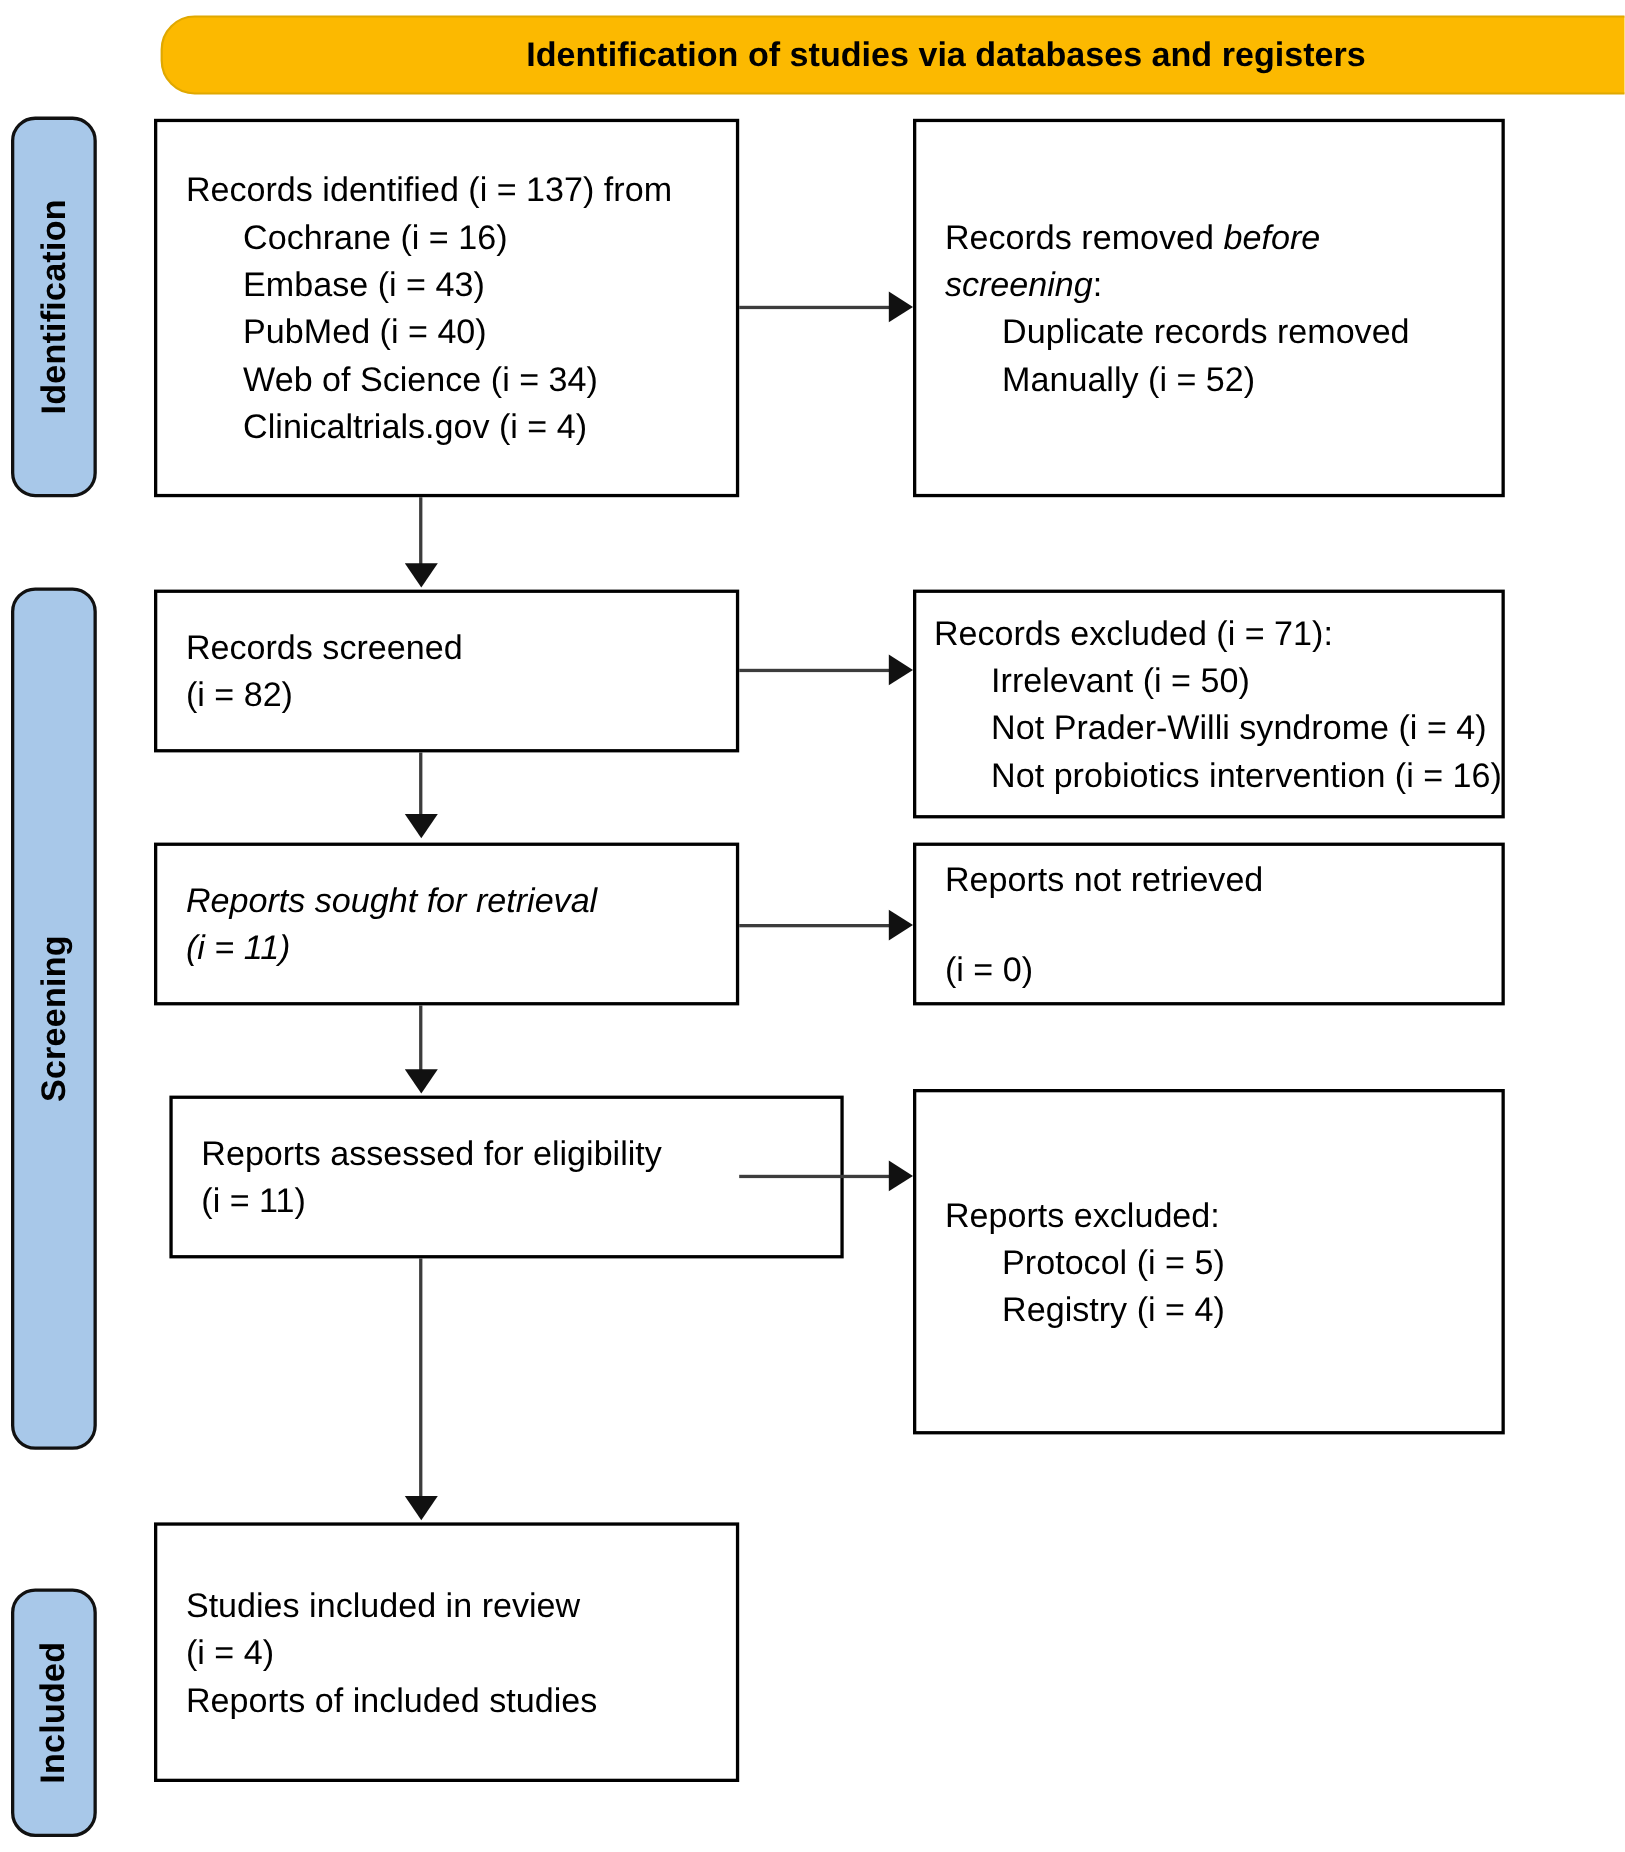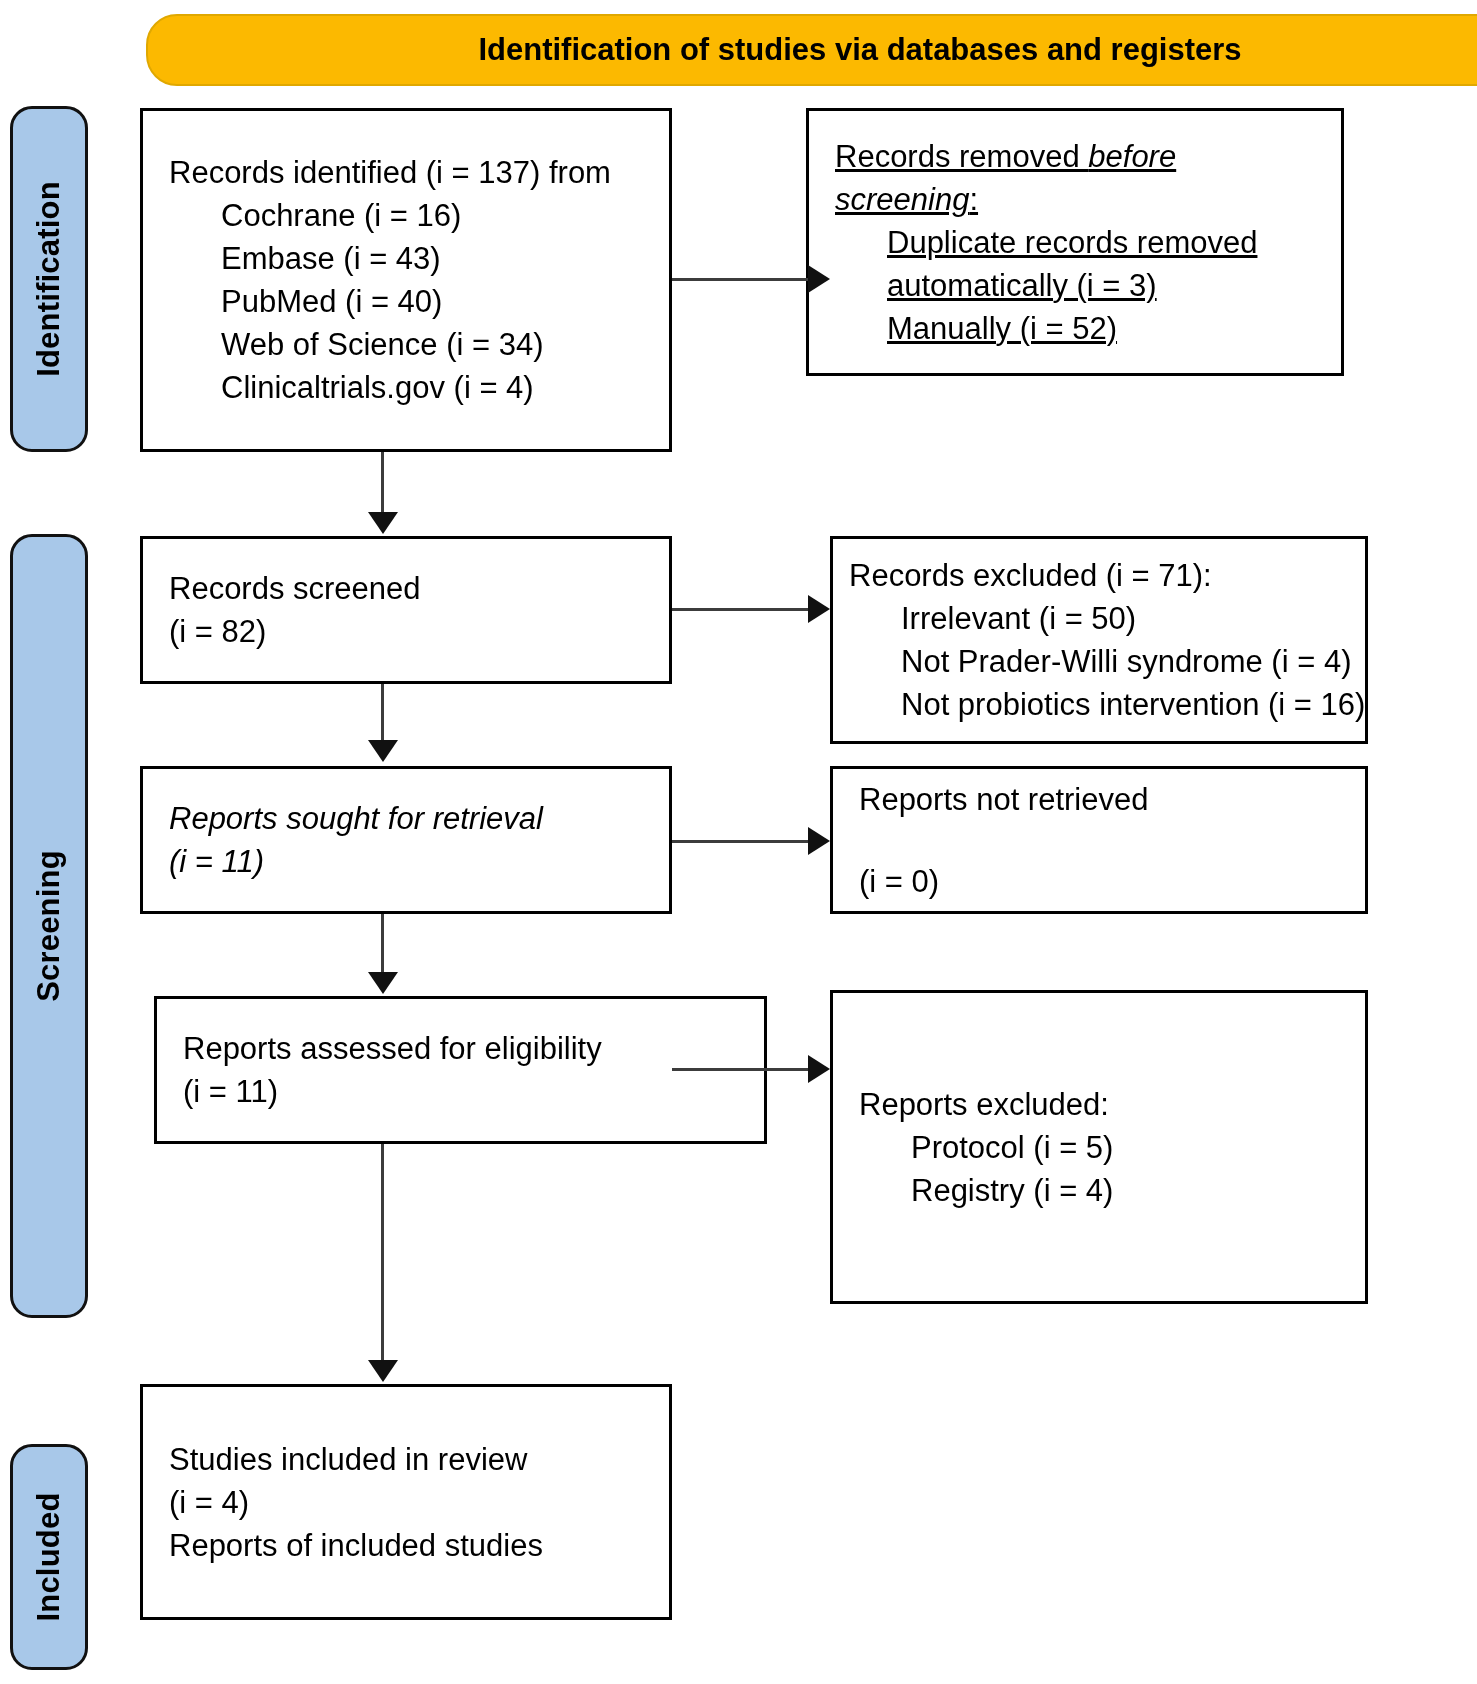--- a/index.html
+++ b/index.html
@@ -130,29 +130,28 @@
 
   <div class="pbox" style="left:140px; top:108px; width:532px; height:344px;">
     <div class="line">Records identified (i = 137) from</div>
     <div class="line indent">Cochrane (i = 16)</div>
     <div class="line indent">Embase (i = 43)</div>
     <div class="line indent">PubMed (i = 40)</div>
     <div class="line indent">Web of Science (i = 34)</div>
     <div class="line indent">Clinicaltrials.gov (i = 4)</div>
   </div>
 
-  <div class="pbox" style="left:806px; top:108px; width:538px; height:268px;text-decoration:underline;">
+  <div class="pbox" style="left:830px; top:108px; width:538px; height:344px;">
     <div class="line">
       <span>Records removed </span><span class="ital">before</span>
     </div>
     <div class="line">
       <span class="ital">screening</span><span>:</span>
     </div>
     <div class="line indent">Duplicate records removed</div>
-    <div class="line indent">automatically (i = 3)</div>
     <div class="line indent">Manually (i = 52)</div>
   </div>
 
   <div class="hline" style="left:672px; top:278px; width:138px;"></div>
   <div class="arrow-right" style="left:808px; top:265px;"></div>
 
   <div class="vline" style="left:381px; top:452px; height:68px;"></div>
   <div class="arrow-down" style="left:368px; top:512px;"></div>
 
   <div class="pbox" style="left:140px; top:536px; width:532px; height:148px;">

